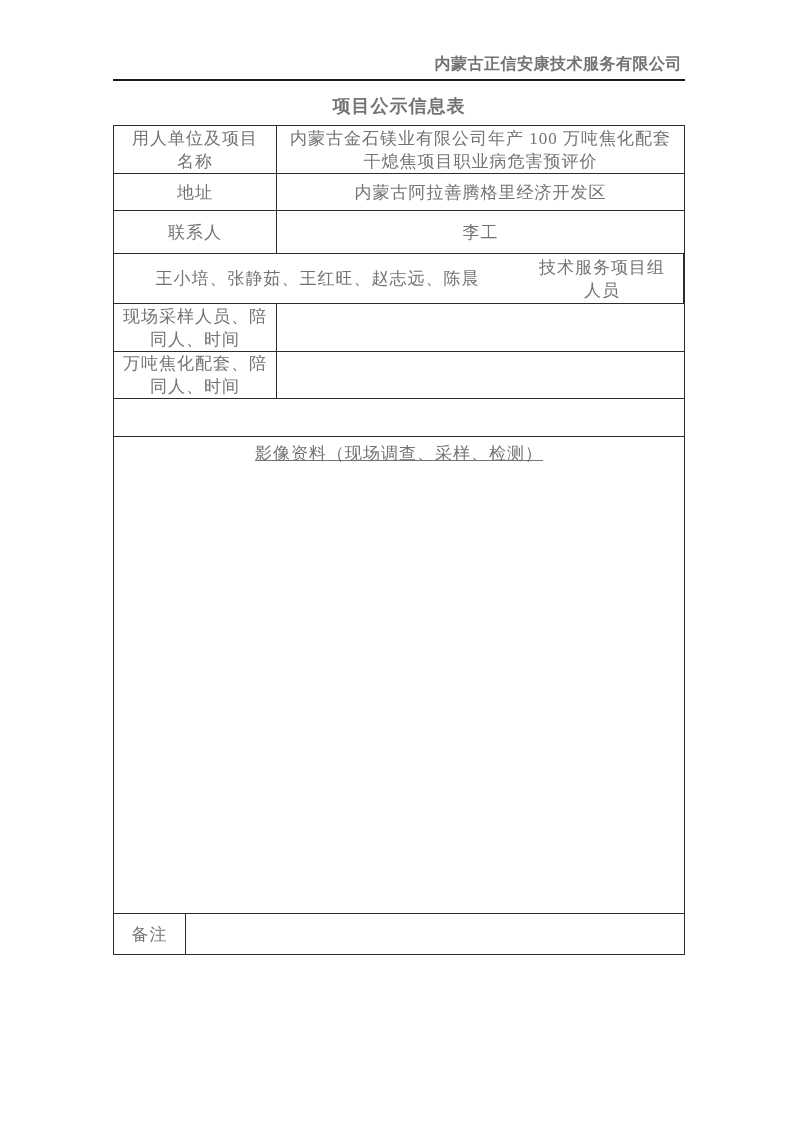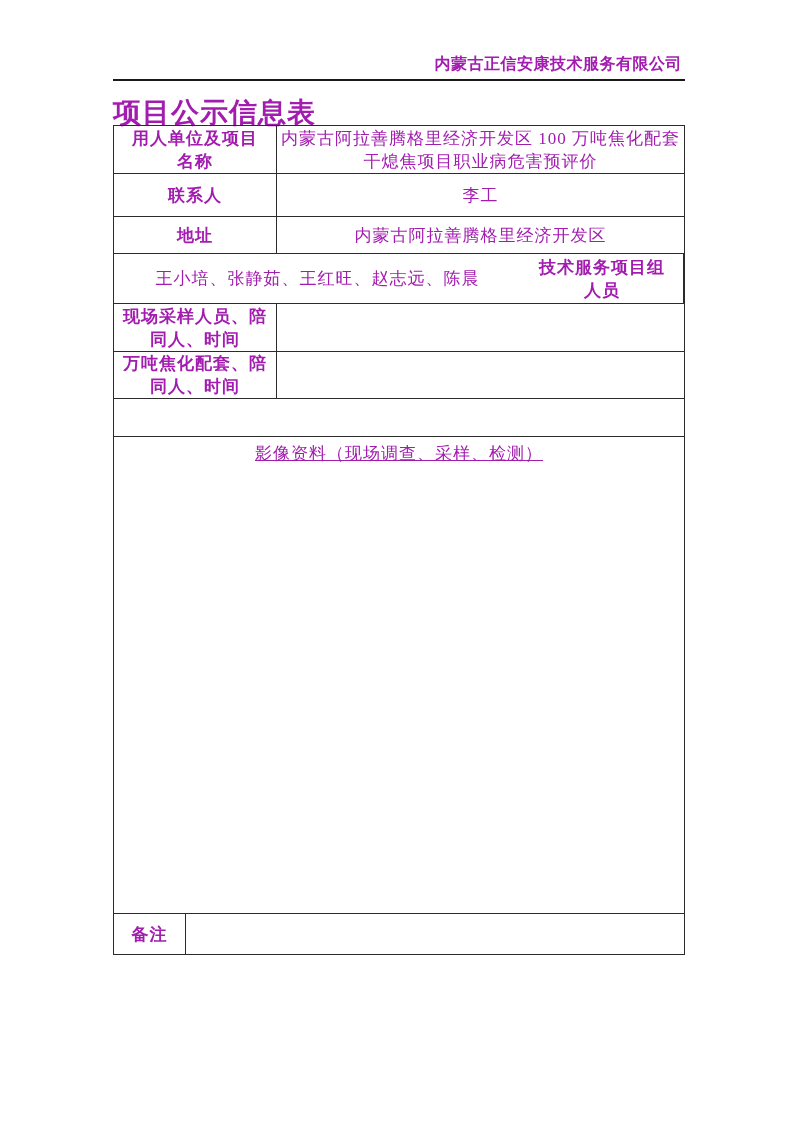--- a/index.html
+++ b/index.html
@@ -5,21 +5,21 @@
   html, body {
     margin: 0;
     padding: 0;
     background: #ffffff;
   }
   .page {
     position: relative;
     width: 800px;
     height: 1131px;
     background: #ffffff;
-    color: #a21caf;
+    color: #737373;
     font-family: "Liberation Serif", "DejaVu Serif", serif;
     overflow: hidden;
   }
   .doc-header {
     position: absolute;
     left: 113px;
     top: 53px;
     width: 572px;
     height: 28px;
     box-sizing: border-box;
@@ -32,21 +32,22 @@
     font-size: 16px;
     font-weight: bold;
     letter-spacing: 0.5px;
     white-space: nowrap;
   }
   .doc-title {
     position: absolute;
     left: 113px;
     top: 94px;
     width: 572px;
-    font-size: 28px;
+    text-align: center;
+    font-size: 18px;
     font-weight: bold;
     letter-spacing: 1px;
   }
   .form-table {
     position: absolute;
     left: 113px;
     top: 125px;
     width: 572px;
     box-sizing: border-box;
     border: 1px solid #2b2b2b;
@@ -66,21 +67,20 @@
     justify-content: center;
     text-align: center;
     white-space: pre-line;
     line-height: 23px;
     box-sizing: border-box;
     overflow: hidden;
   }
   .cell.label {
     flex: 0 0 163px;
     border-right: 1px solid #2b2b2b;
-    font-weight: bold;
   }
   .cell.value {
     flex: 1 1 auto;
   }
   .t-row.media-row .cell {
     flex: 1 1 auto;
     align-items: flex-start;
     padding-top: 5px;
     text-decoration: underline;
   }
@@ -98,32 +98,32 @@
     <span>内蒙古正信安康技术服务有限公司</span>
   </div>
 
   <div class="doc-title">项目公示信息表</div>
 
   <div class="form-table">
 
     <div class="t-row" style="height:47px">
       <div class="cell label">用人单位及项目
 名称</div>
-      <div class="cell value">内蒙古阿拉善腾格里经济开发区 100 万吨焦化配套
+      <div class="cell value">内蒙古金石镁业有限公司年产 100 万吨焦化配套
 干熄焦项目职业病危害预评价</div>
+    </div>
+
+    <div class="t-row" style="height:36px">
+      <div class="cell label">地址</div>
+      <div class="cell value">内蒙古阿拉善腾格里经济开发区</div>
     </div>
 
     <div class="t-row" style="height:42px">
       <div class="cell label">联系人</div>
       <div class="cell value">李工</div>
-    </div>
-
-    <div class="t-row" style="height:36px">
-      <div class="cell label">地址</div>
-      <div class="cell value">内蒙古阿拉善腾格里经济开发区</div>
     </div>
 
     <div class="t-row" style="height:49px">
       <div class="cell value">王小培、张静茹、王红旺、赵志远、陈晨</div>
       <div class="cell label">技术服务项目组
 人员</div>
     </div>
 
     <div class="t-row" style="height:47px">
       <div class="cell label">现场采样人员、陪

